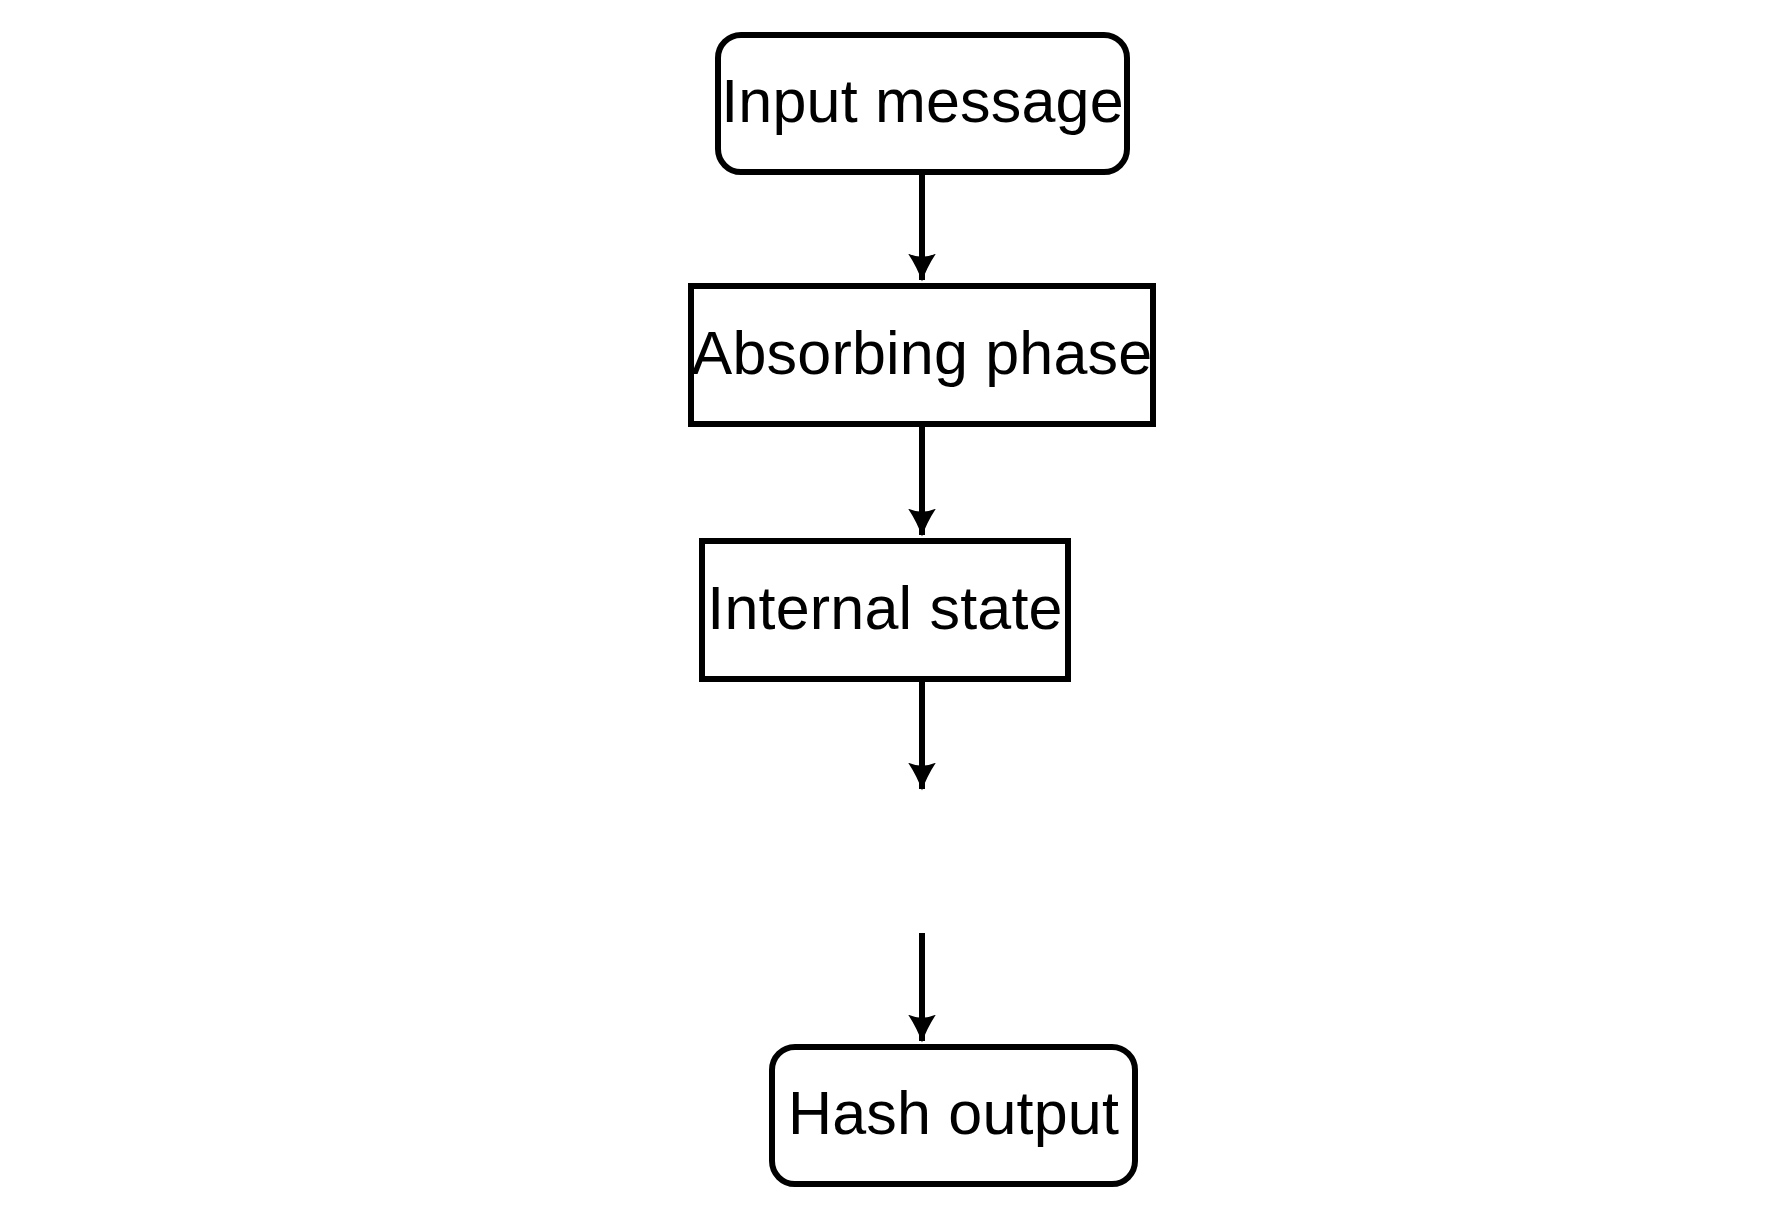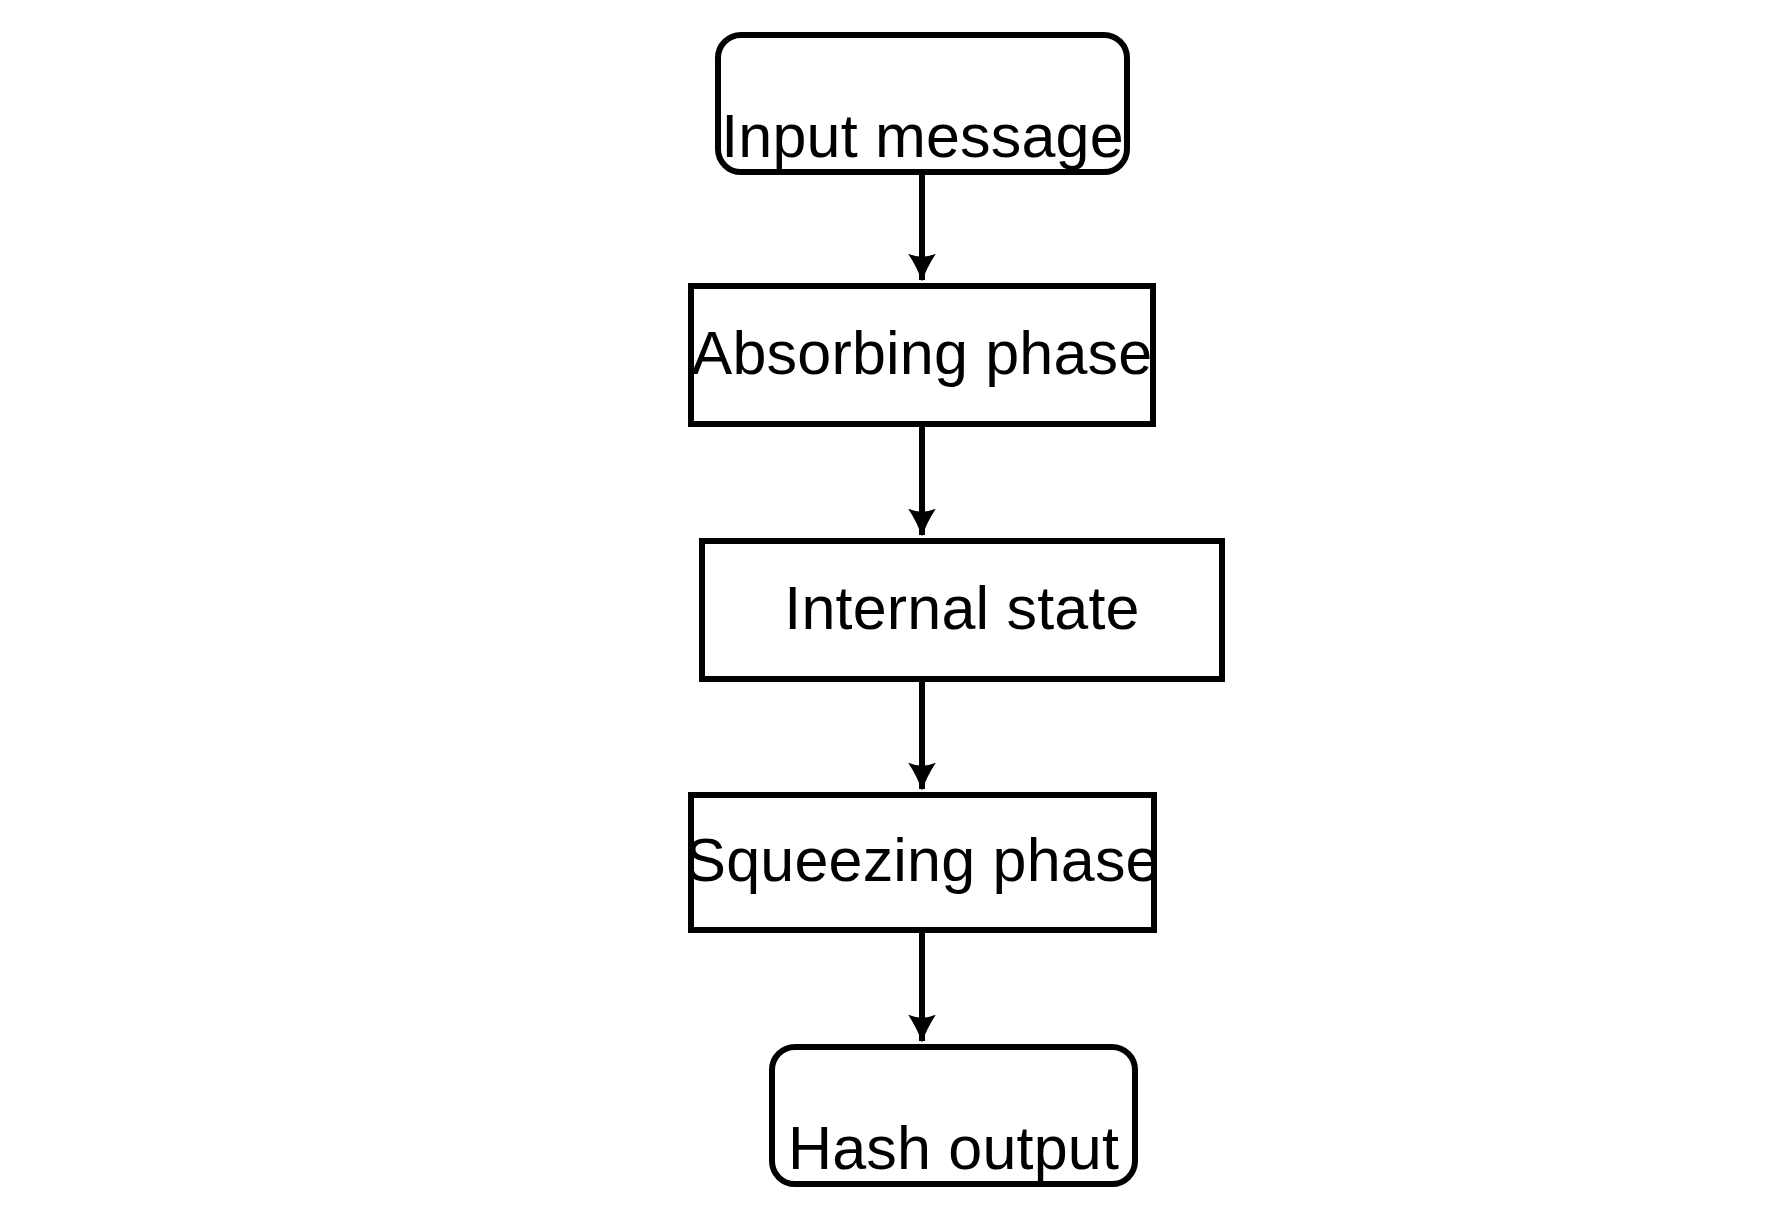--- a/index.html
+++ b/index.html
@@ -27,21 +27,20 @@
     position: absolute;
     box-sizing: border-box;
     background: #ffffff;
     border: 6px solid #000000;
     display: flex;
     align-items: center;
     justify-content: center;
   }
   .node-box.rounded {
     border-radius: 26px;
-    align-items: flex-end;
   }
   .node-label {
     font-family: "Liberation Sans", "DejaVu Sans", sans-serif;
     font-size: 61px;
     font-weight: 400;
     color: #000000;
     line-height: 1;
     white-space: nowrap;
     letter-spacing: 0.2px;
     position: relative;
@@ -75,25 +74,22 @@
   </svg>
 
   <div class="node-box rounded" id="node-0" style="left: 715px; top: 32px; width: 415px; height: 143px;">
     <span class="node-label">Input message</span>
   </div>
 
   <div class="node-box" id="node-1" style="left: 688px; top: 283px; width: 468px; height: 144px;">
     <span class="node-label">Absorbing phase</span>
   </div>
 
-  <div class="node-box" id="node-2" style="left: 699px; top: 538px; width: 526px; height: 144px;">
+  <div class="node-box" id="node-2" style="left: 699px; top: 538px; width: 372px; height: 144px;">
     <span class="node-label">Internal state</span>
   </div>
 
-  <div class="node-box" id="node-3" style="left: 688px; top: 792px; width: 469px; height: 141px;">
-    <span class="node-label">Squeezing phase</span>
-  </div>
 
   <div class="node-box rounded" id="node-4" style="left: 737px; top: 1044px; width: 369px; height: 143px; margin-left: 32px;">
     <span class="node-label">Hash output</span>
   </div>
 
 </div>
 
 </body></html>

